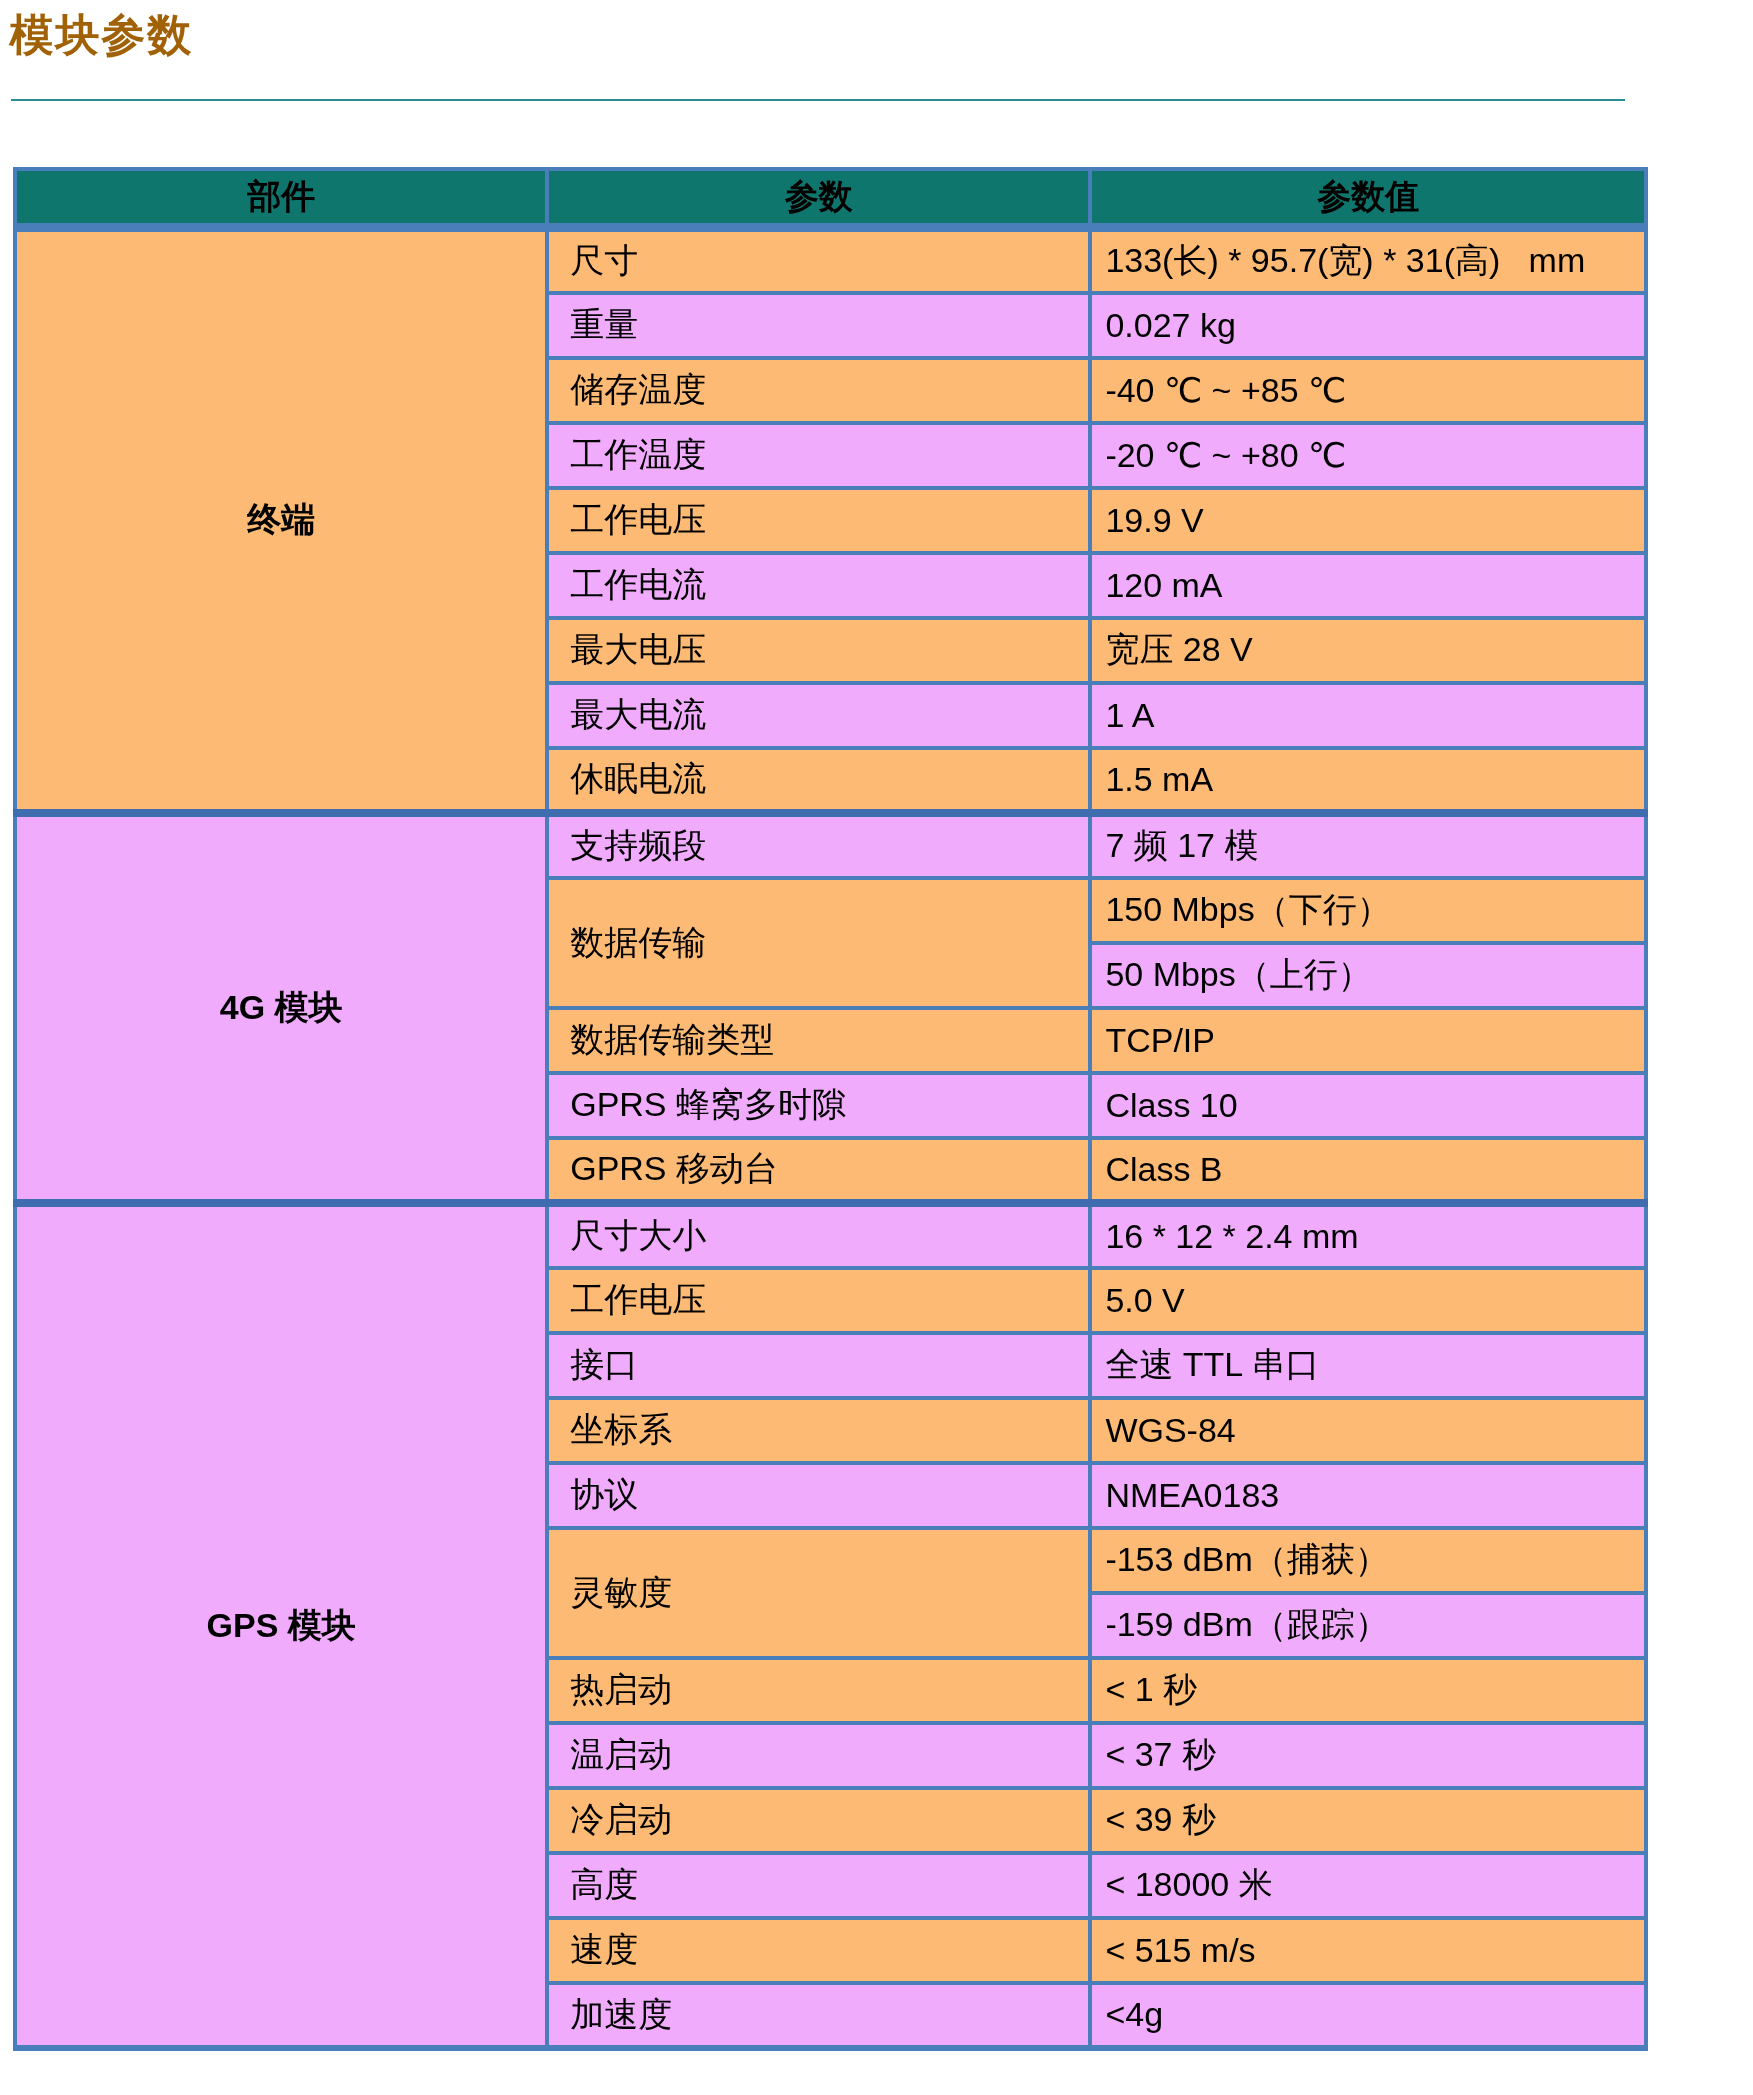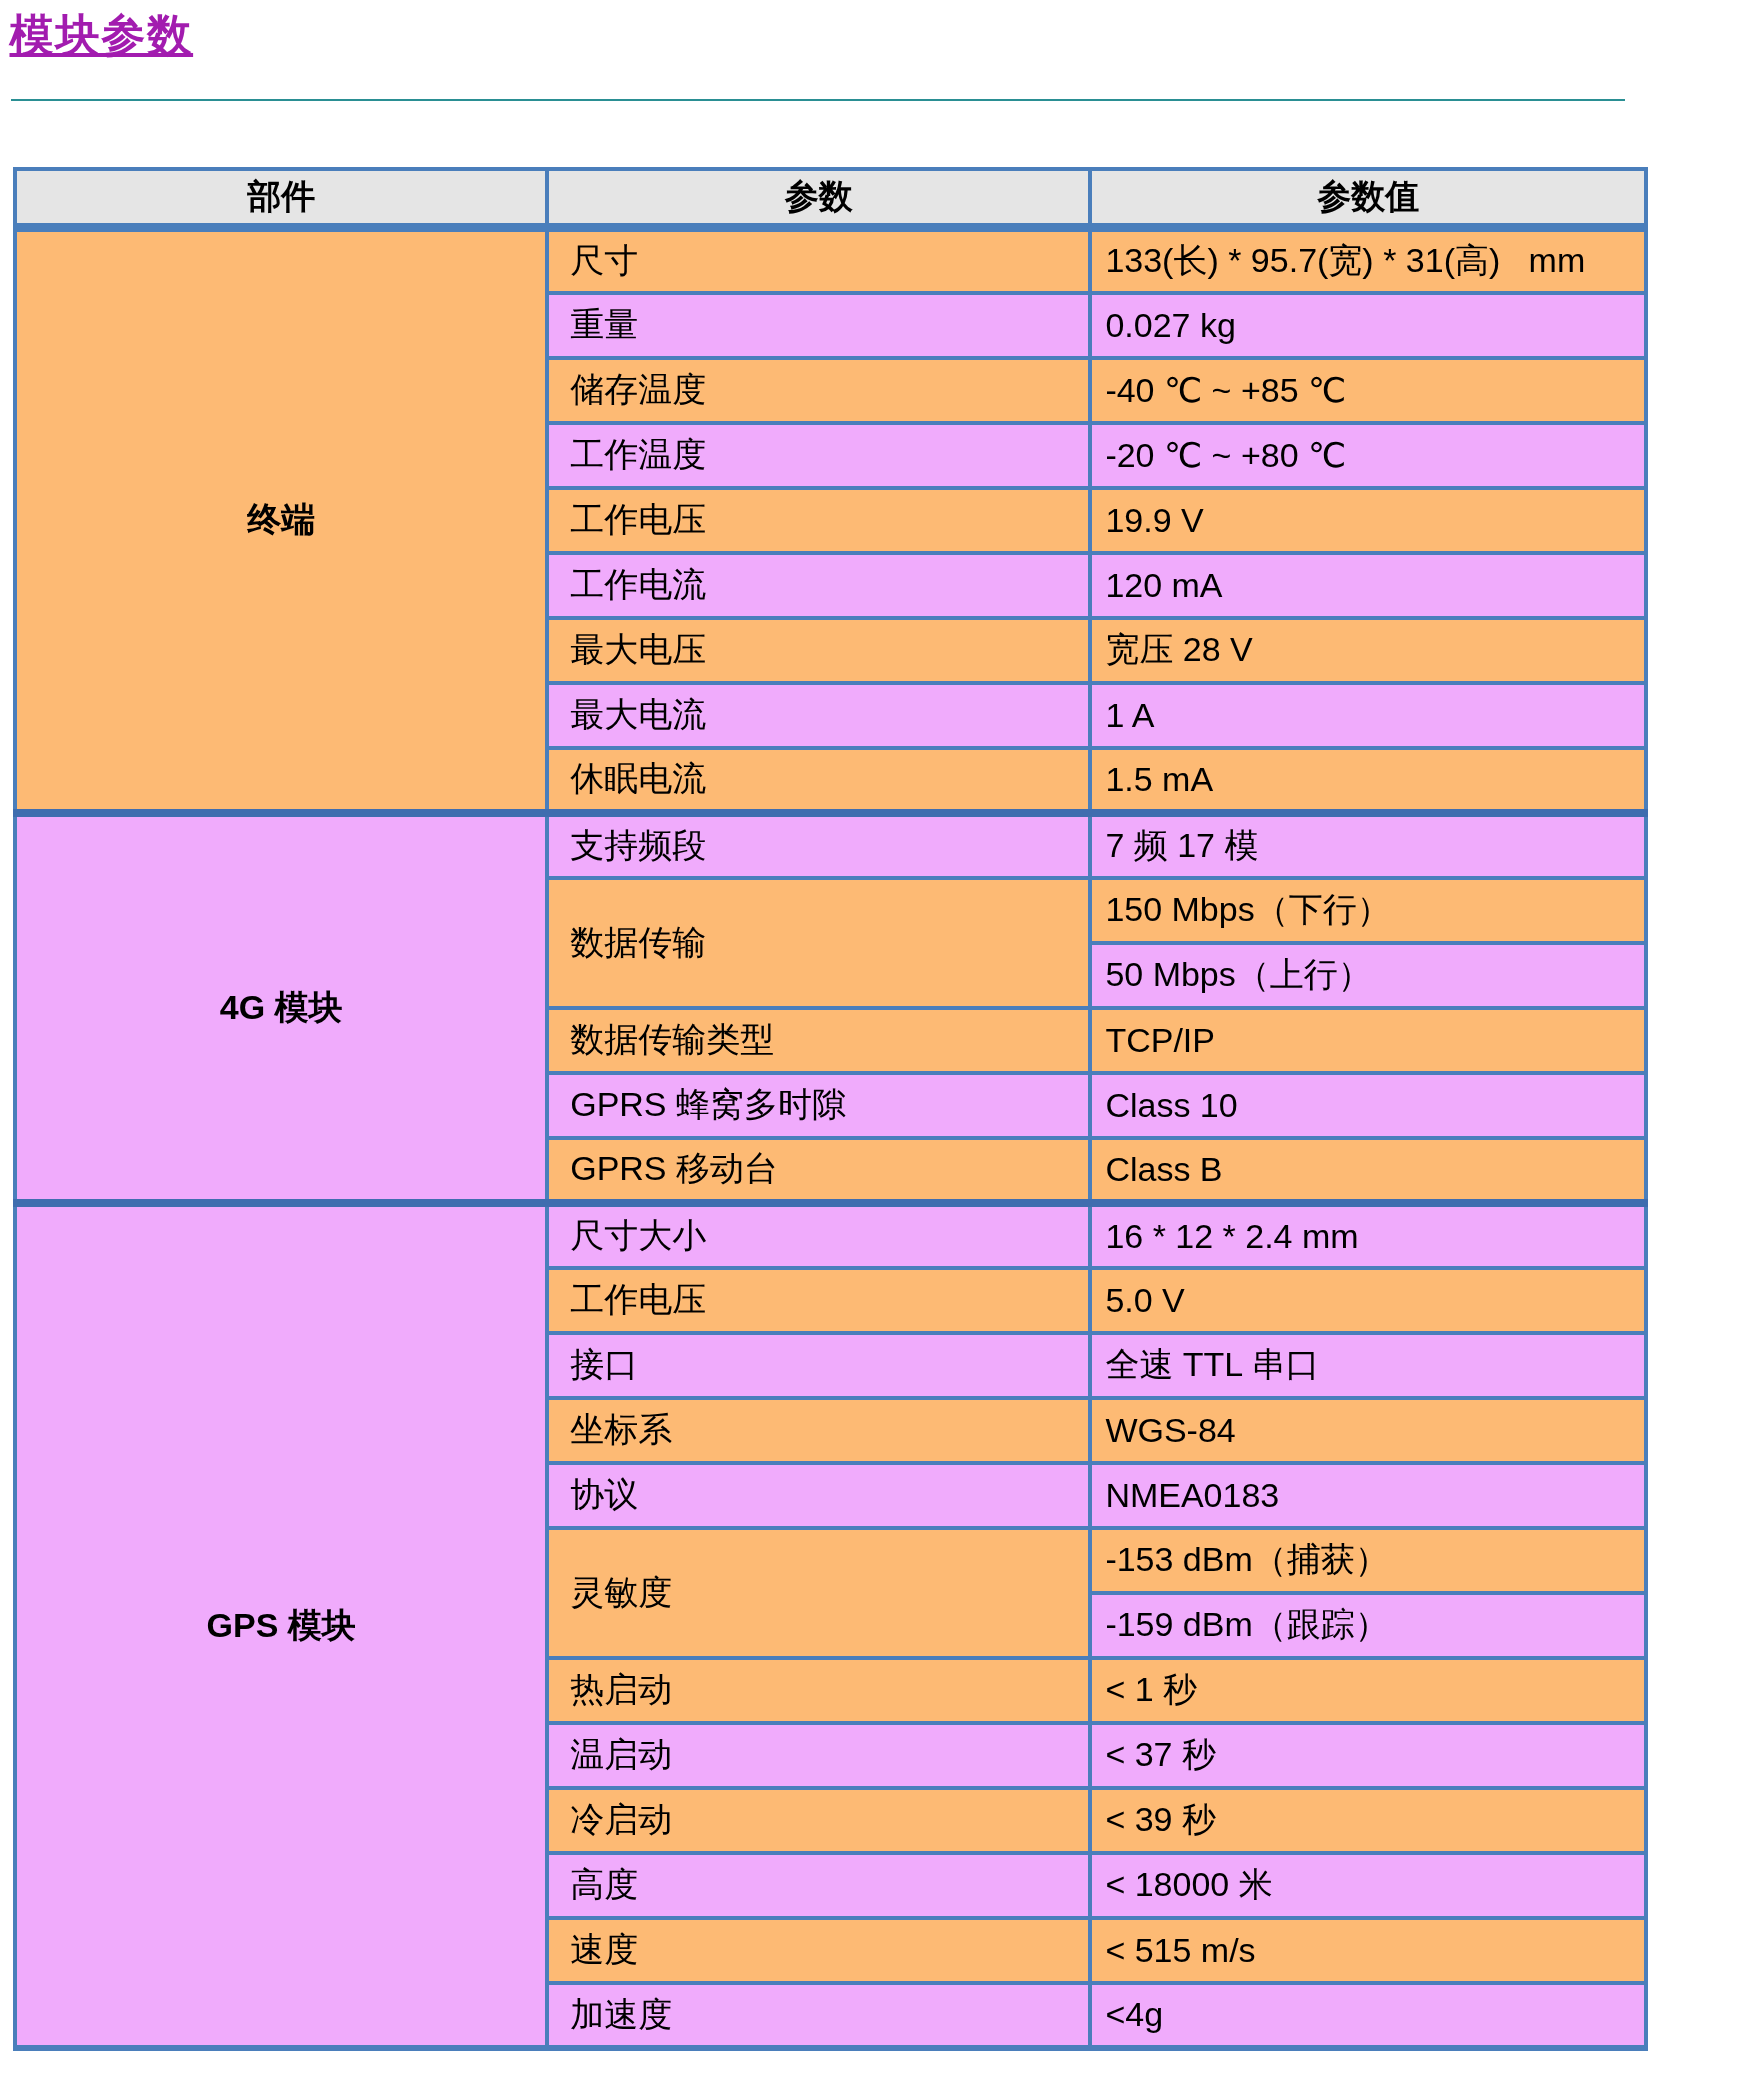--- a/index.html
+++ b/index.html
@@ -11,23 +11,22 @@
   body {
     width: 1754px;
     height: 2095px;
     position: relative;
     overflow: hidden;
   }
   .page-title {
     margin: 5.7px 0 0 9.5px;
     font-size: 44px;
     font-weight: bold;
-    color: #a21caf;
+    color: #a16207;
     letter-spacing: 1.9px;
-    text-decoration: underline;
   }
   .title-rule {
     border: none;
     border-top: 2.8px solid #2a8f93;
     width: 1614px;
     margin: 34px 0 0 11.4px;
   }
   table.params {
     border-collapse: collapse;
     table-layout: fixed;
@@ -45,21 +44,21 @@
     font-size: 34px;
     color: #000000;
     vertical-align: middle;
     white-space: pre;
     overflow: hidden;
   }
   table.params thead tr { height: 59px; }
   table.params tbody tr { height: 65px; }
   table.params thead th {
     font-weight: bold;
-    background: #e5e5e5;
+    background: #0f766e;
     border-bottom: 9.5px solid #4a7ebb;
     font-family: Liberation Mono, monospace;
   }
   tr.section-start > td {
     border-top: 8.5px solid #3f6daf;
   }
   td.component {
     text-align: center;
     font-weight: bold;
   }

